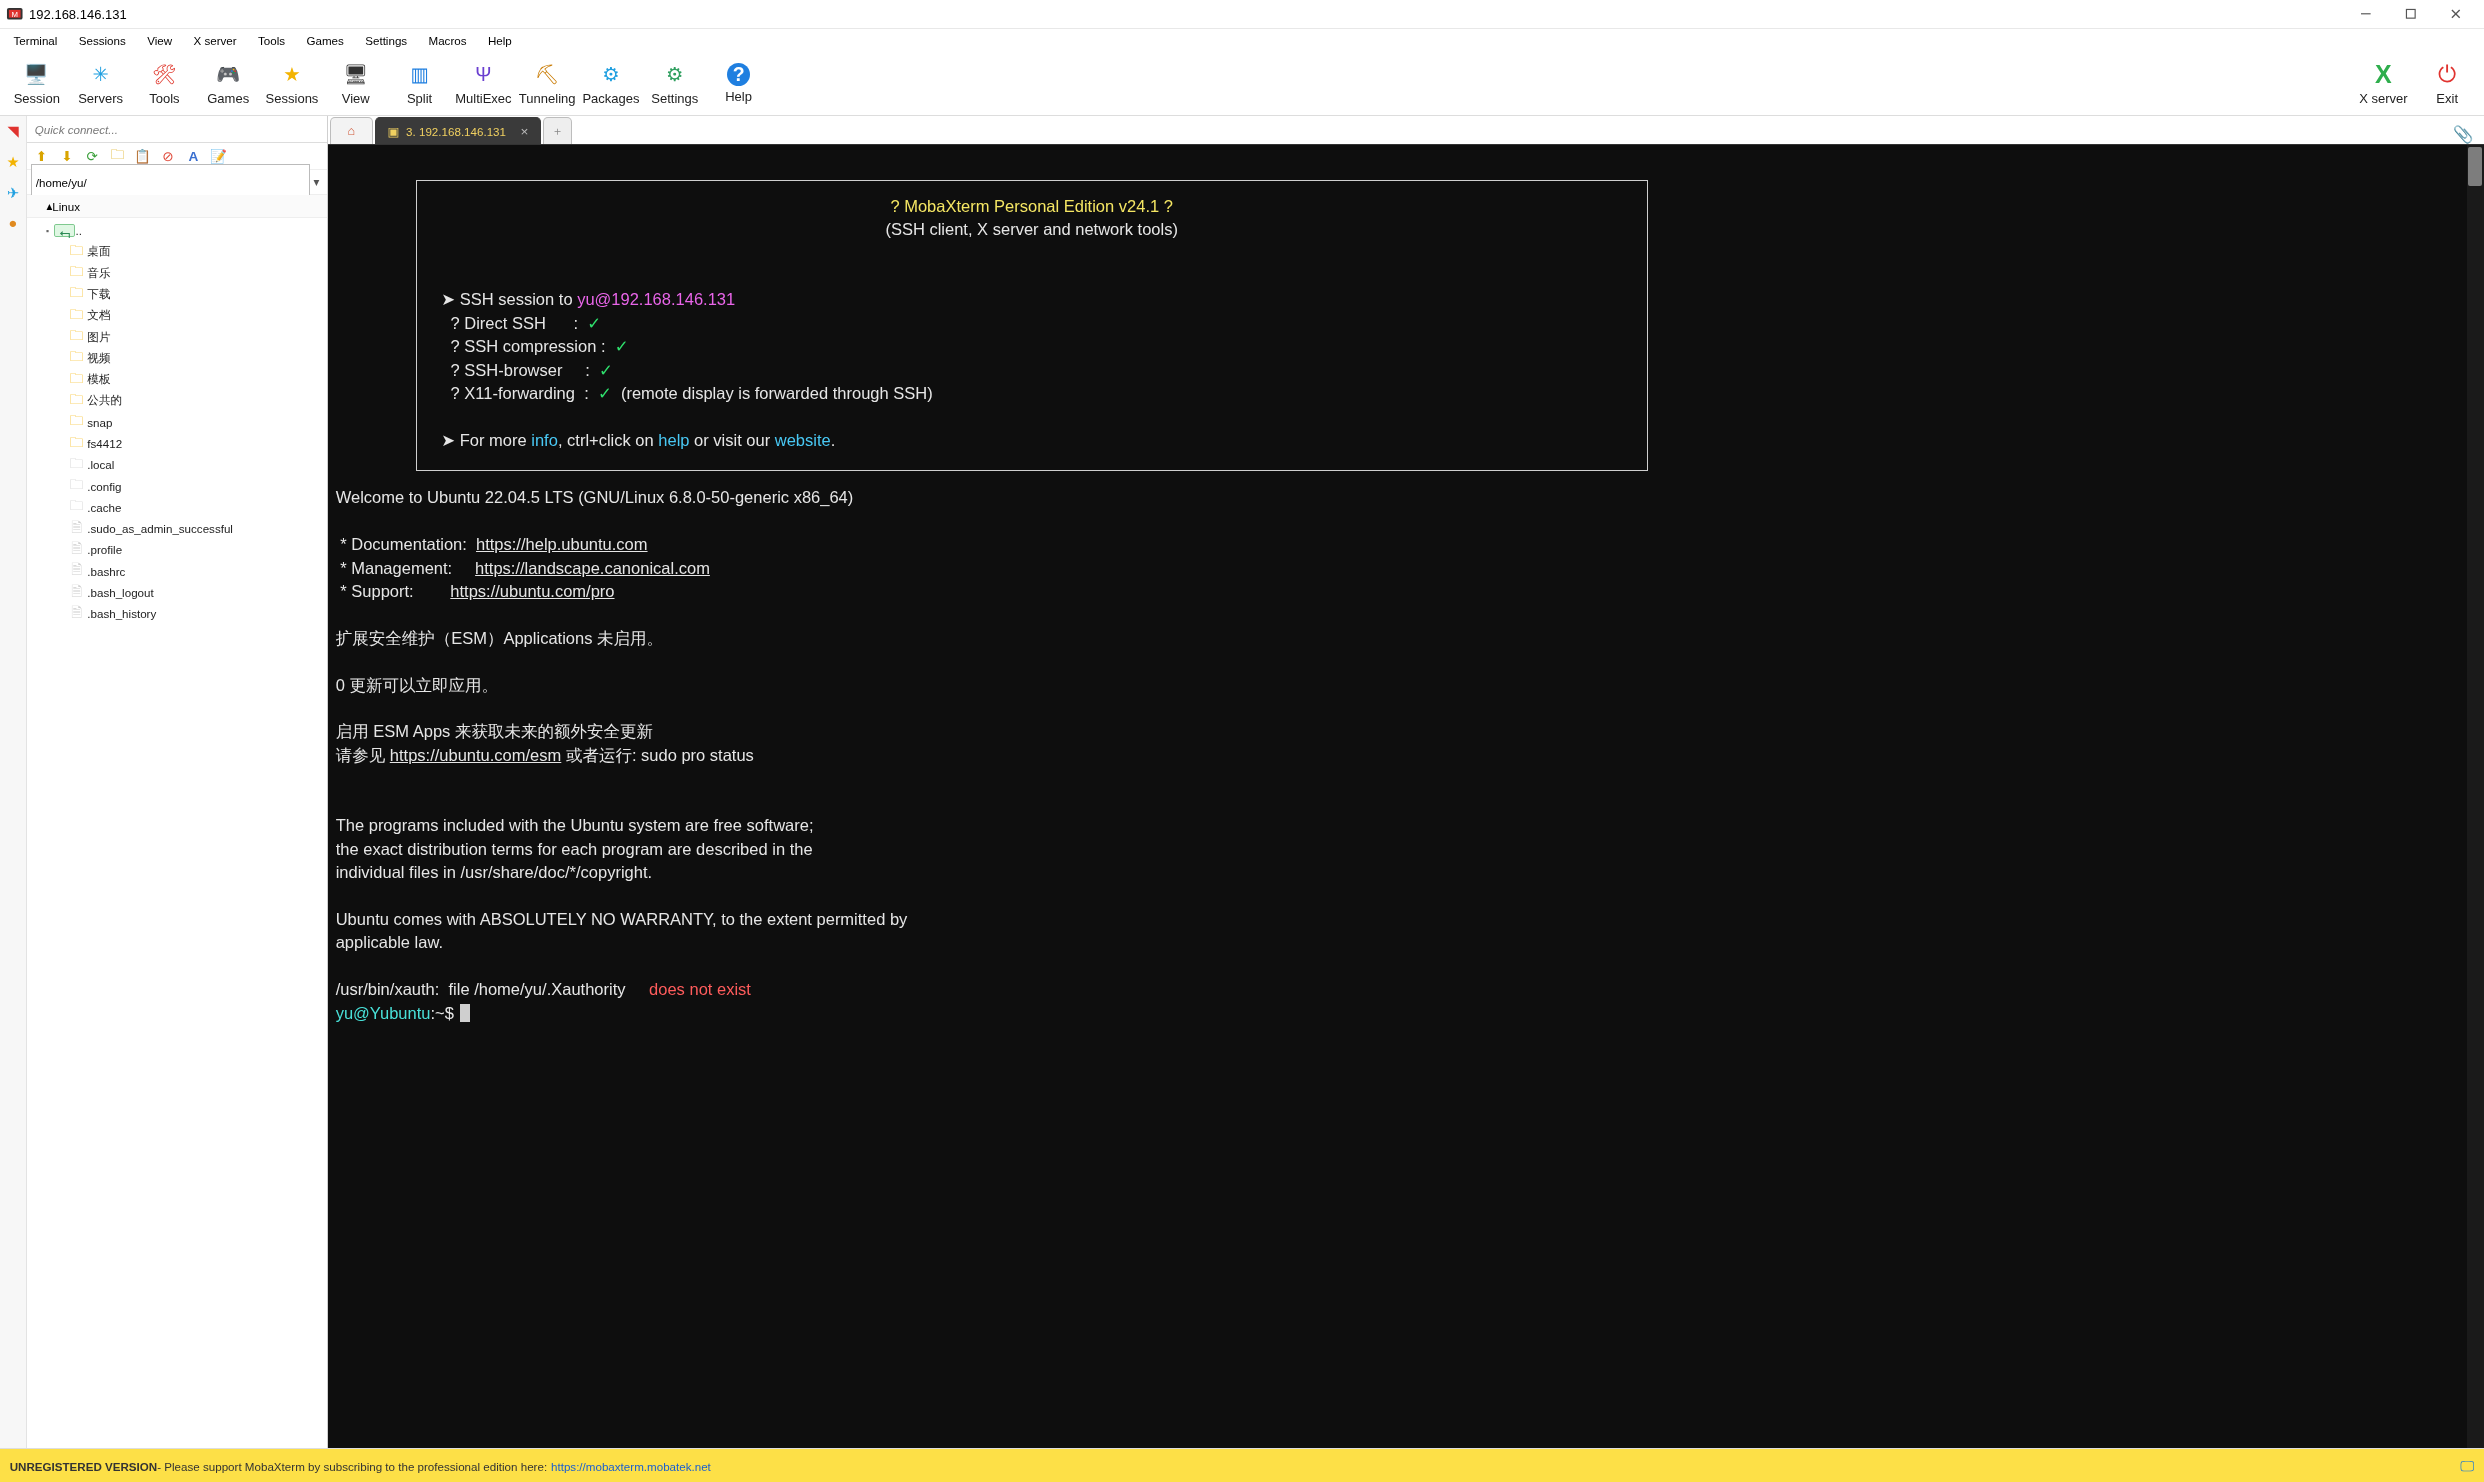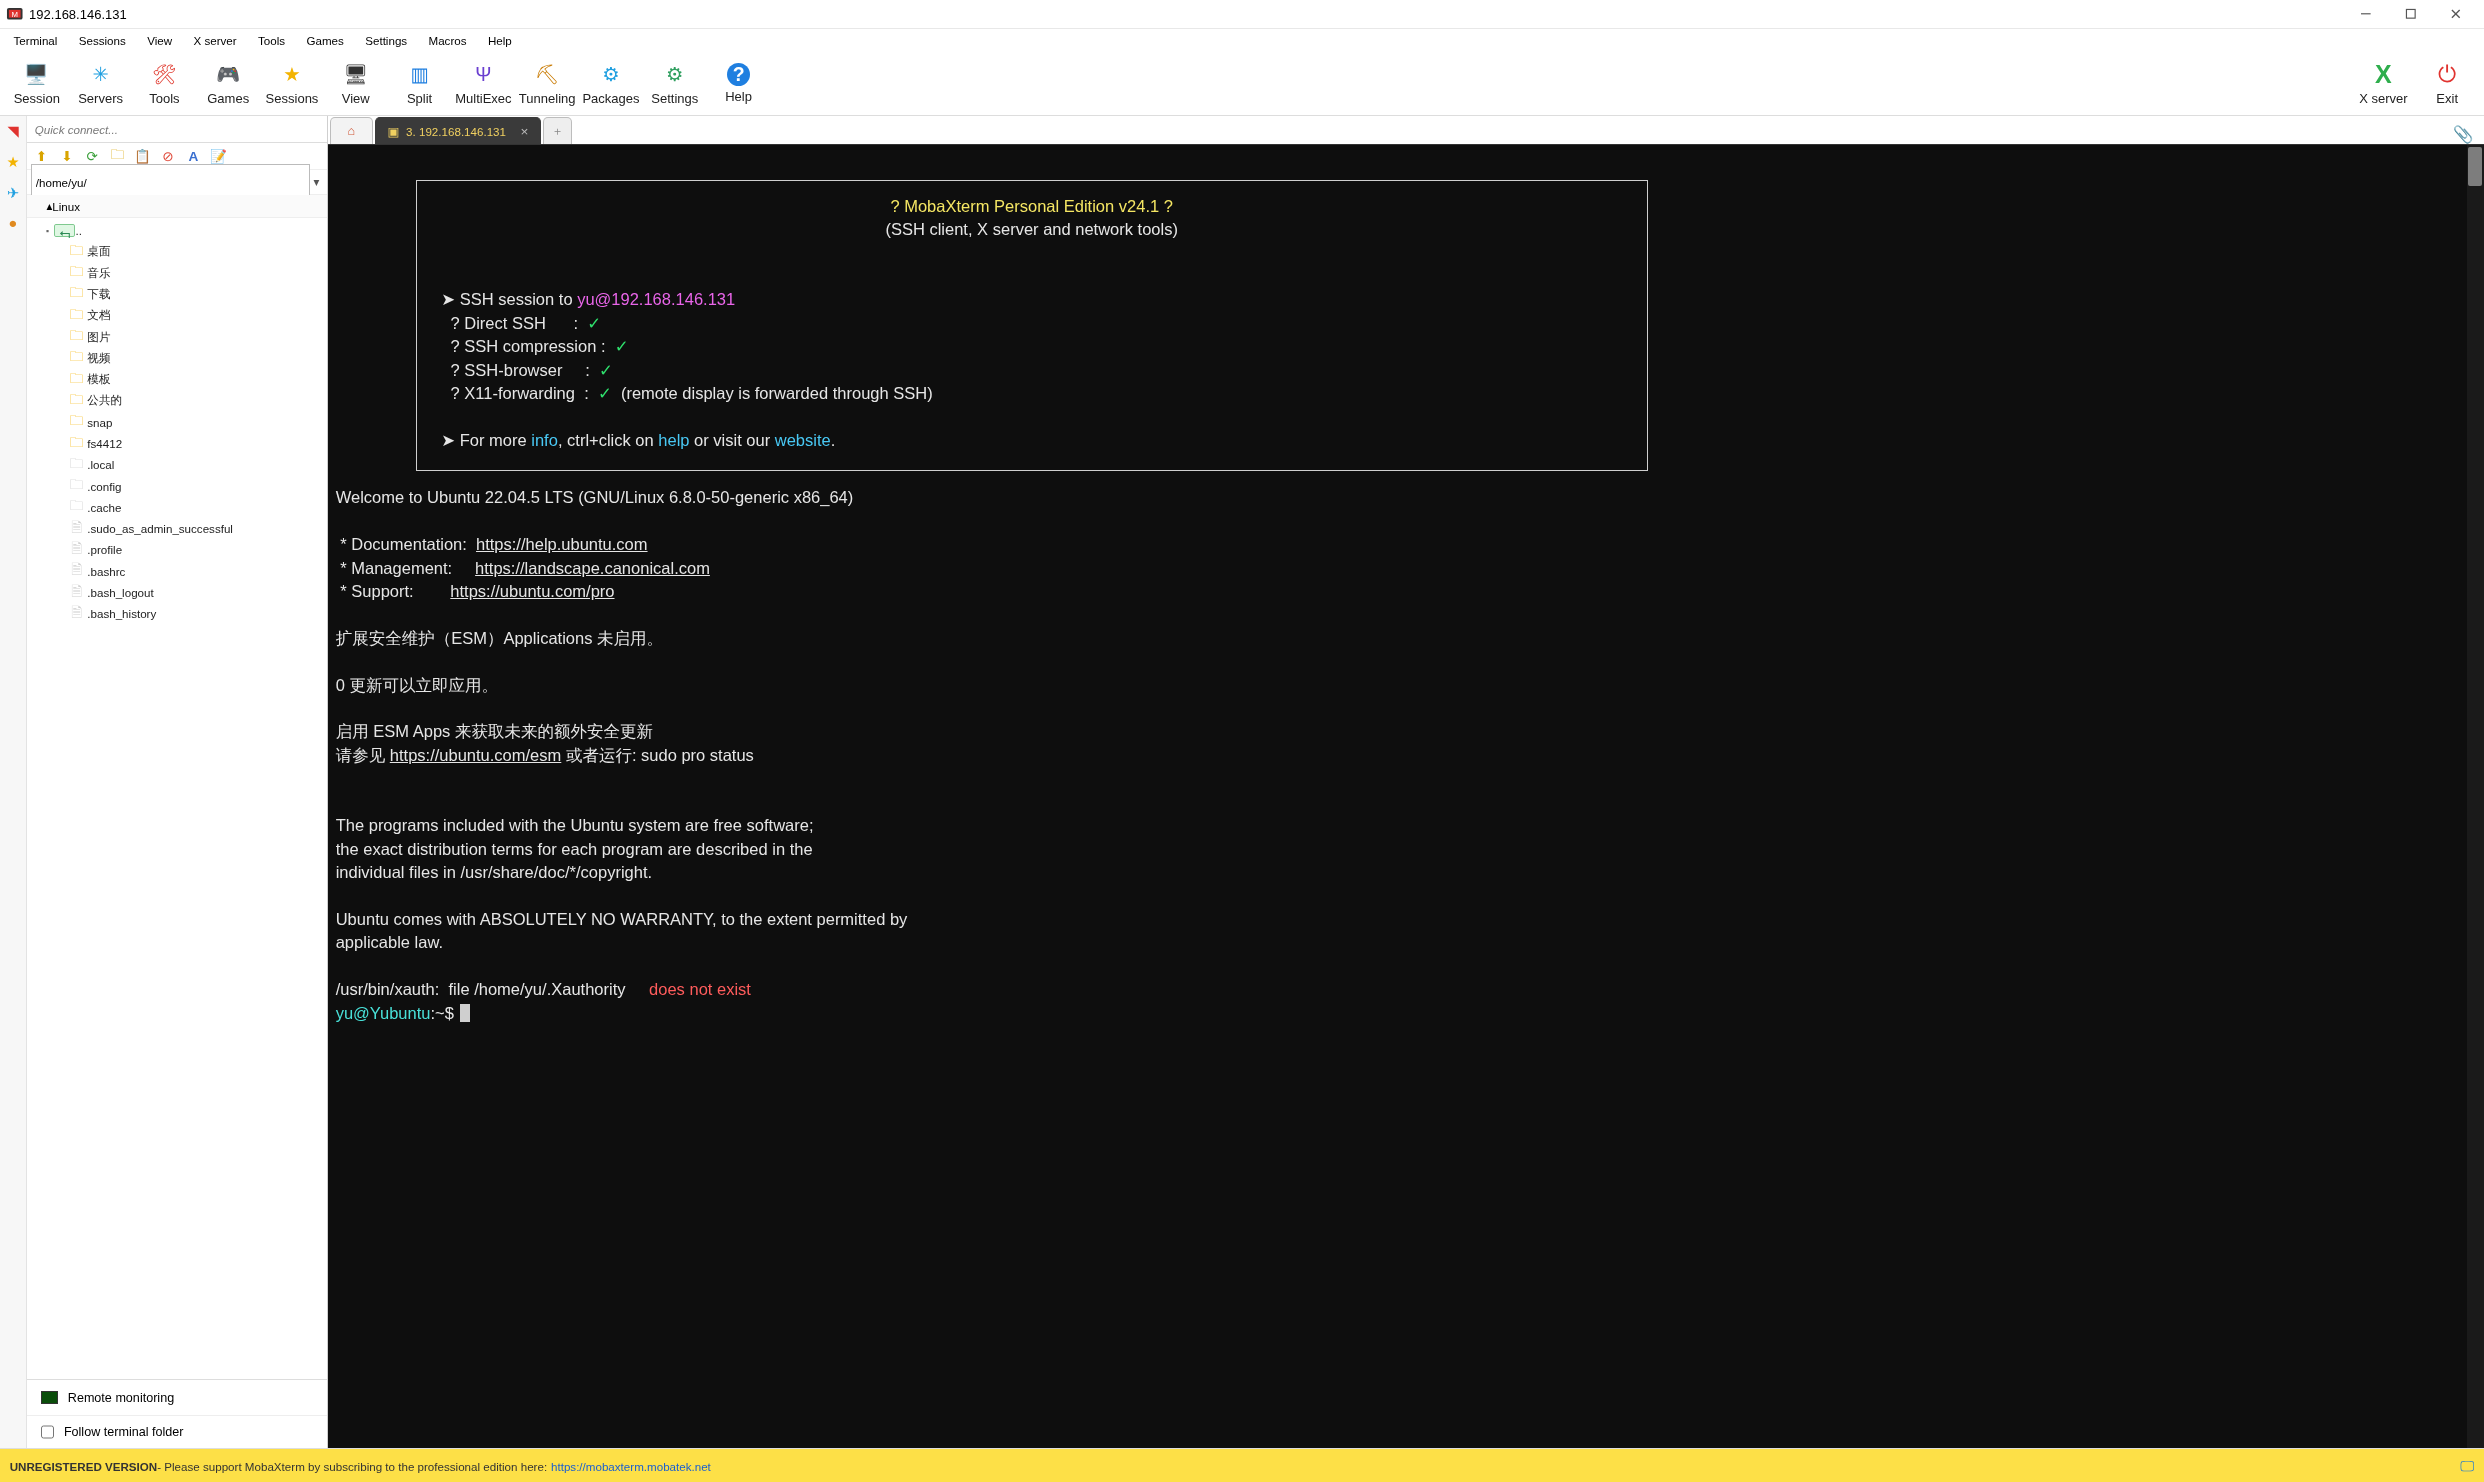--- a/index.html
+++ b/index.html
@@ -293,30 +293,20 @@
         </div>
       <div class="tree-row indent">
           <span class="fico file-grey">🗎</span>
           <span>.bash_logout</span>
         </div>
       <div class="tree-row indent">
           <span class="fico file-grey">🗎</span>
           <span>.bash_history</span>
         </div>
     </div>
-    <div class="sidebar-bottom">
-      <div class="remote-mon">
-        <span class="rmico"></span>
-        <span>Remote monitoring</span>
-      </div>
-      <div class="follow-row">
-        <input type="checkbox" style="">
-        <span>Follow terminal folder</span>
-      </div>
-    </div>
   </div>
 
   <div class="mainpane">
     <div class="tabstrip">
       <div class="tab home">
           <span class="tico" style="color:#d05a3a">⌂</span>
         </div>
       <div class="tab active">
         <span class="tico" style="color:#f0d060">▣</span>
         <span>3. 192.168.146.131</span>

